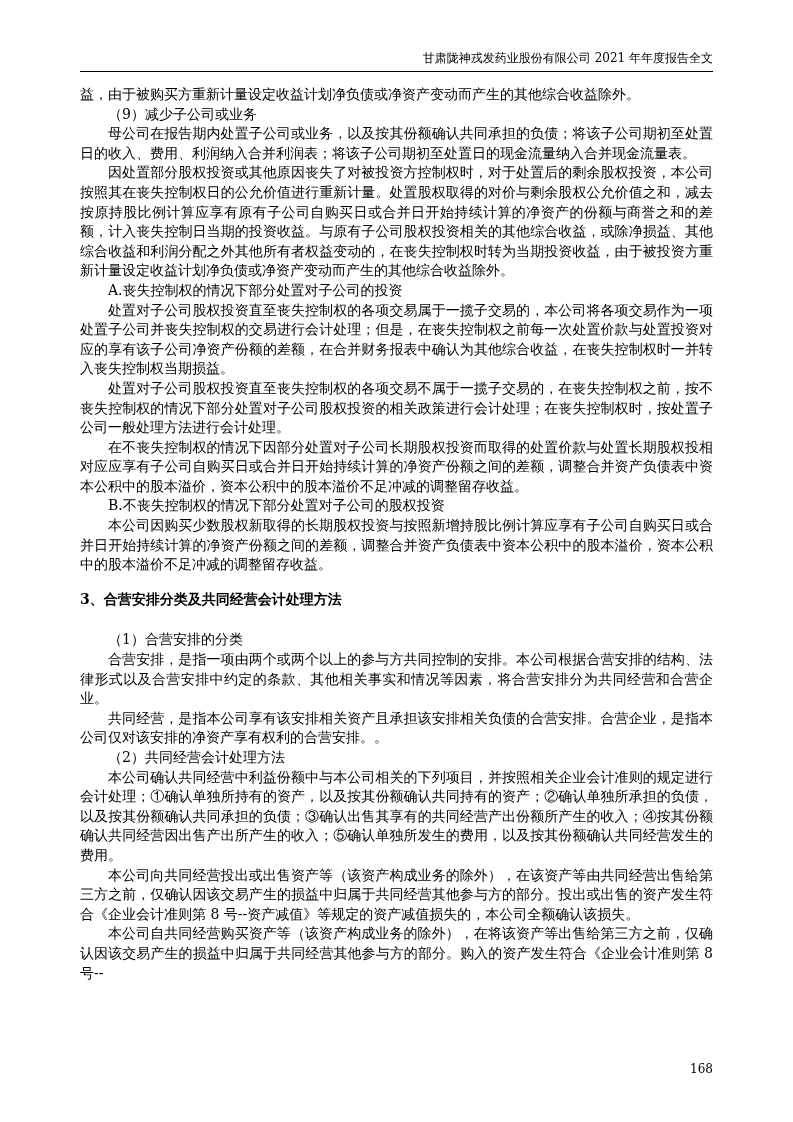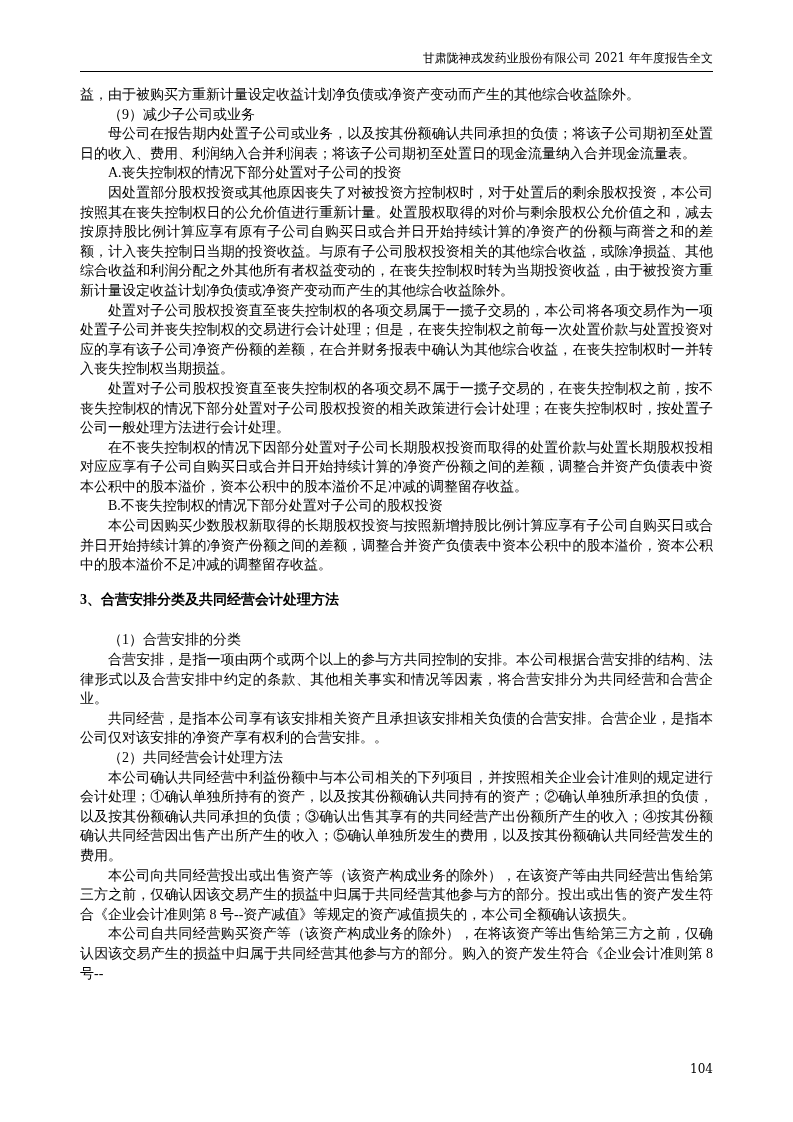--- a/index.html
+++ b/index.html
@@ -23,21 +23,20 @@
     line-height: 16px;
     padding-bottom: 5px;
     border-bottom: 1px solid #000000;
   }
   .doc-body {
     padding-top: 13px;
     font-size: 14px;
     line-height: 19.6px;
     text-align: justify;
     text-justify: inter-ideograph;
-    font-family: Liberation Serif, serif;
   }
   .para { text-indent: 2em; }
   .para.flush { text-indent: 0; }
   .section-heading {
     font-size: 14px;
     font-weight: bold;
     text-indent: 0;
     margin: 15px 0 21px 0;
     line-height: 19.6px;
   }
@@ -54,36 +53,36 @@
 <div class="page">
 
   <div class="header">
     <span>甘肃陇神戎发药业股份有限公司 2021 年年度报告全文</span>
   </div>
 
   <div class="doc-body">
     <p class="para flush">益，由于被购买方重新计量设定收益计划净负债或净资产变动而产生的其他综合收益除外。</p>
     <p class="para">（9）减少子公司或业务</p>
     <p class="para">母公司在报告期内处置子公司或业务，以及按其份额确认共同承担的负债；将该子公司期初至处置日的收入、费用、利润纳入合并利润表；将该子公司期初至处置日的现金流量纳入合并现金流量表。</p>
+    <p class="para">因处置部分股权投资或其他原因丧失了对被投资方控制权时，对于处置后的剩余股权投资，本公司按照其在丧失控制权日的公允价值进行重新计量。处置股权取得的对价与剩余股权公允价值之和，减去按原持股比例计算应享有原有子公司自购买日或合并日开始持续计算的净资产的份额与商誉之和的差额，计入丧失控制日当期的投资收益。与原有子公司股权投资相关的其他综合收益，或除净损益、其他综合收益和利润分配之外其他所有者权益变动的，在丧失控制权时转为当期投资收益，由于被投资方重新计量设定收益计划净负债或净资产变动而产生的其他综合收益除外。</p>
     <p class="para">A.丧失控制权的情况下部分处置对子公司的投资</p>
-    <p class="para">因处置部分股权投资或其他原因丧失了对被投资方控制权时，对于处置后的剩余股权投资，本公司按照其在丧失控制权日的公允价值进行重新计量。处置股权取得的对价与剩余股权公允价值之和，减去按原持股比例计算应享有原有子公司自购买日或合并日开始持续计算的净资产的份额与商誉之和的差额，计入丧失控制日当期的投资收益。与原有子公司股权投资相关的其他综合收益，或除净损益、其他综合收益和利润分配之外其他所有者权益变动的，在丧失控制权时转为当期投资收益，由于被投资方重新计量设定收益计划净负债或净资产变动而产生的其他综合收益除外。</p>
     <p class="para">处置对子公司股权投资直至丧失控制权的各项交易属于一揽子交易的，本公司将各项交易作为一项处置子公司并丧失控制权的交易进行会计处理；但是，在丧失控制权之前每一次处置价款与处置投资对应的享有该子公司净资产份额的差额，在合并财务报表中确认为其他综合收益，在丧失控制权时一并转入丧失控制权当期损益。</p>
     <p class="para">处置对子公司股权投资直至丧失控制权的各项交易不属于一揽子交易的，在丧失控制权之前，按不丧失控制权的情况下部分处置对子公司股权投资的相关政策进行会计处理；在丧失控制权时，按处置子公司一般处理方法进行会计处理。</p>
     <p class="para">在不丧失控制权的情况下因部分处置对子公司长期股权投资而取得的处置价款与处置长期股权投相对应应享有子公司自购买日或合并日开始持续计算的净资产份额之间的差额，调整合并资产负债表中资本公积中的股本溢价，资本公积中的股本溢价不足冲减的调整留存收益。</p>
     <p class="para">B.不丧失控制权的情况下部分处置对子公司的股权投资</p>
     <p class="para">本公司因购买少数股权新取得的长期股权投资与按照新增持股比例计算应享有子公司自购买日或合并日开始持续计算的净资产份额之间的差额，调整合并资产负债表中资本公积中的股本溢价，资本公积中的股本溢价不足冲减的调整留存收益。</p>
 
     <h2 class="section-heading">3、合营安排分类及共同经营会计处理方法</h2>
 
     <p class="para">（1）合营安排的分类</p>
     <p class="para">合营安排，是指一项由两个或两个以上的参与方共同控制的安排。本公司根据合营安排的结构、法律形式以及合营安排中约定的条款、其他相关事实和情况等因素，将合营安排分为共同经营和合营企业。</p>
     <p class="para">共同经营，是指本公司享有该安排相关资产且承担该安排相关负债的合营安排。合营企业，是指本公司仅对该安排的净资产享有权利的合营安排。。</p>
     <p class="para">（2）共同经营会计处理方法</p>
     <p class="para">本公司确认共同经营中利益份额中与本公司相关的下列项目，并按照相关企业会计准则的规定进行会计处理；①确认单独所持有的资产，以及按其份额确认共同持有的资产；②确认单独所承担的负债，以及按其份额确认共同承担的负债；③确认出售其享有的共同经营产出份额所产生的收入；④按其份额确认共同经营因出售产出所产生的收入；⑤确认单独所发生的费用，以及按其份额确认共同经营发生的费用。</p>
     <p class="para">本公司向共同经营投出或出售资产等（该资产构成业务的除外），在该资产等由共同经营出售给第三方之前，仅确认因该交易产生的损益中归属于共同经营其他参与方的部分。投出或出售的资产发生符合《企业会计准则第 8 号--资产减值》等规定的资产减值损失的，本公司全额确认该损失。</p>
     <p class="para">本公司自共同经营购买资产等（该资产构成业务的除外），在将该资产等出售给第三方之前，仅确认因该交易产生的损益中归属于共同经营其他参与方的部分。购入的资产发生符合《企业会计准则第 8 号--</p>
   </div>
 
   <div class="footer">
-    <span>104</span>
+    <span>168</span>
   </div>
 
 </div>
 
 </body></html>

